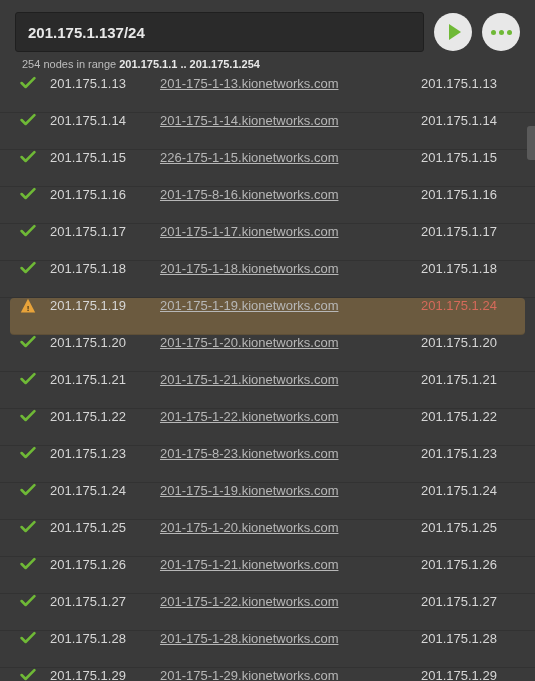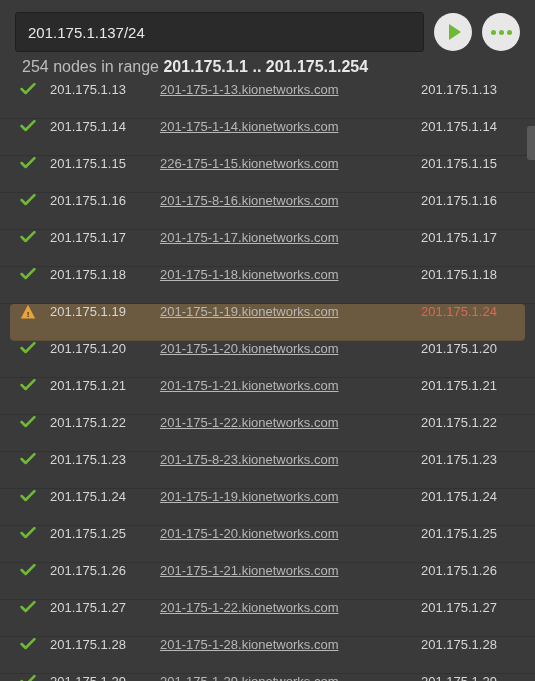--- a/index.html
+++ b/index.html
@@ -20,21 +20,21 @@
     gap: 10px;
   }
   .search-input {
     flex: 1;
     background: #2a2a2a;
     border: 1px solid #1f1f1f;
     border-radius: 3px;
     padding: 10px 12px;
     color: #e8e8e8;
     font-size: 15px;
-    font-weight: normal;
+    font-weight: bold;
     outline: none;
     height: 40px;
   }
   .circ-btn {
     width: 38px;
     height: 38px;
     border-radius: 50%;
     border: none;
     display: flex;
     align-items: center;
@@ -55,21 +55,21 @@
     display: flex;
     gap: 3px;
   }
   .dots span {
     width: 5px; height: 5px;
     background: #6fb936;
     border-radius: 50%;
   }
   .range-info {
     padding: 0 18px 6px 22px;
-    font-size: 16px;
+    font-size: 11px;
     color: #bdbdbd;
   }
   .range-info .strong { color: #e8e8e8; font-weight: bold; }
   .rows { }
   .row {
     display: flex;
     align-items: flex-start;
     height: 37px;
     padding: 0 14px 0 20px;
     border-bottom: 1px solid rgba(0,0,0,0.12);

